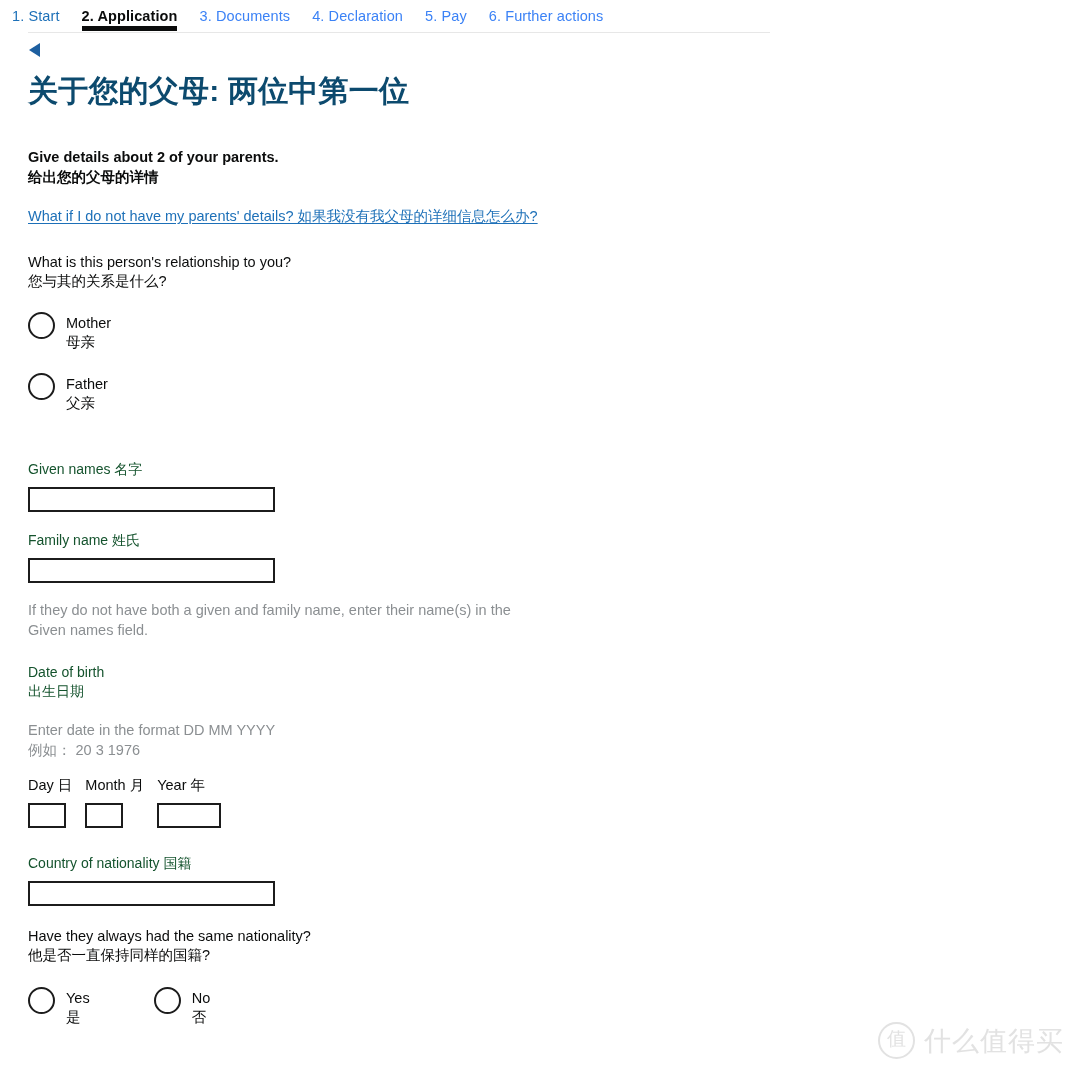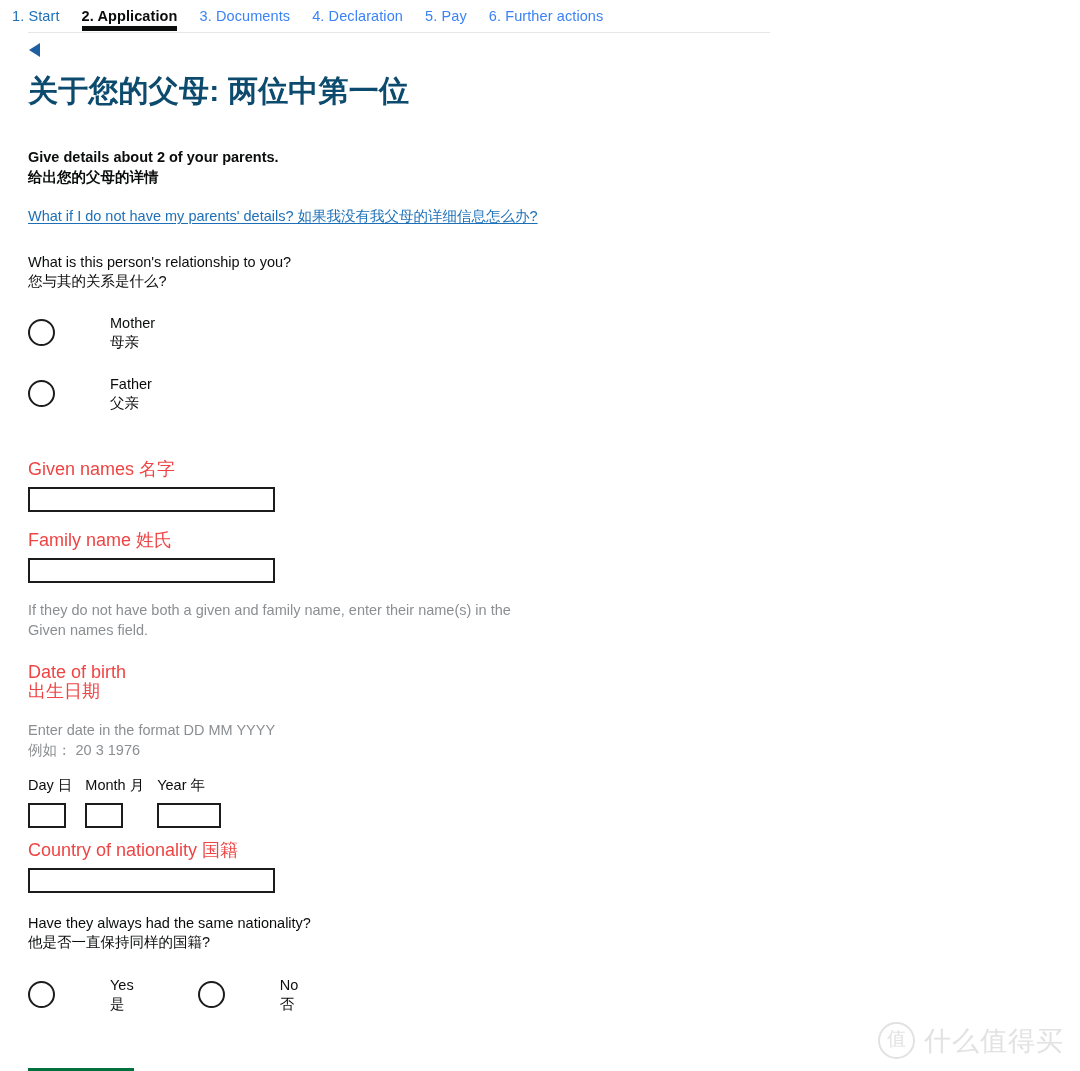--- a/index.html
+++ b/index.html
@@ -133,24 +133,23 @@
     line-height: 19px;
     color: #0b0c0c;
   }
 
   
   .radios {
     margin-top: 20px;
   }
   .radio-row {
     display: flex;
-    align-items: center;
+    align-items: flex-start;
     margin-bottom: 20px;
     cursor: pointer;
-    gap: 44px;
   }
   .radio-row:last-child { margin-bottom: 0; }
 
   .radio-dot {
     width: 27px;
     height: 27px;
     border: 2px solid #1c1c1c;
     border-radius: 50%;
     background: #ffffff;
     flex: 0 0 auto;
@@ -174,23 +173,23 @@
   .radios.inline .radio-row {
     margin-bottom: 12px;
     margin-right: 64px;
   }
 
   
   .field {
     margin-top: 0;
   }
   .field-label {
-    font-size: 18px;
+    font-size: 14px;
     line-height: 19px;
-    color: #ef4444;
+    color: #14532d;
     margin-bottom: 8px;
   }
   input.textbox {
     display: block;
     box-sizing: border-box;
     height: 25px;
     border: 2px solid #1c1c1c;
     background: #ffffff;
     border-radius: 0;
     font-family: inherit;
@@ -357,21 +356,21 @@
         <input class="textbox mm" type="text" value="" style="">
       </div>
       <div class="date-cell">
         <div class="datehead">Year 年</div>
         <input class="textbox yyyy" type="text" value="" style="">
       </div>
     </div>
   </div>
 
   
-  <div class="field" style="margin-top:13px;">
+  <div class="field" style="margin-top:26px;">
     <div class="field-label">Country of nationality 国籍</div>
     <input class="textbox wide" type="text" value="" style="">
   </div>
 
   
   <div class="question" style="margin-top:21px;">
     <div class="en">Have they always had the same nationality?</div>
     <div class="zh">他是否一直保持同样的国籍?</div>
   </div>
 

